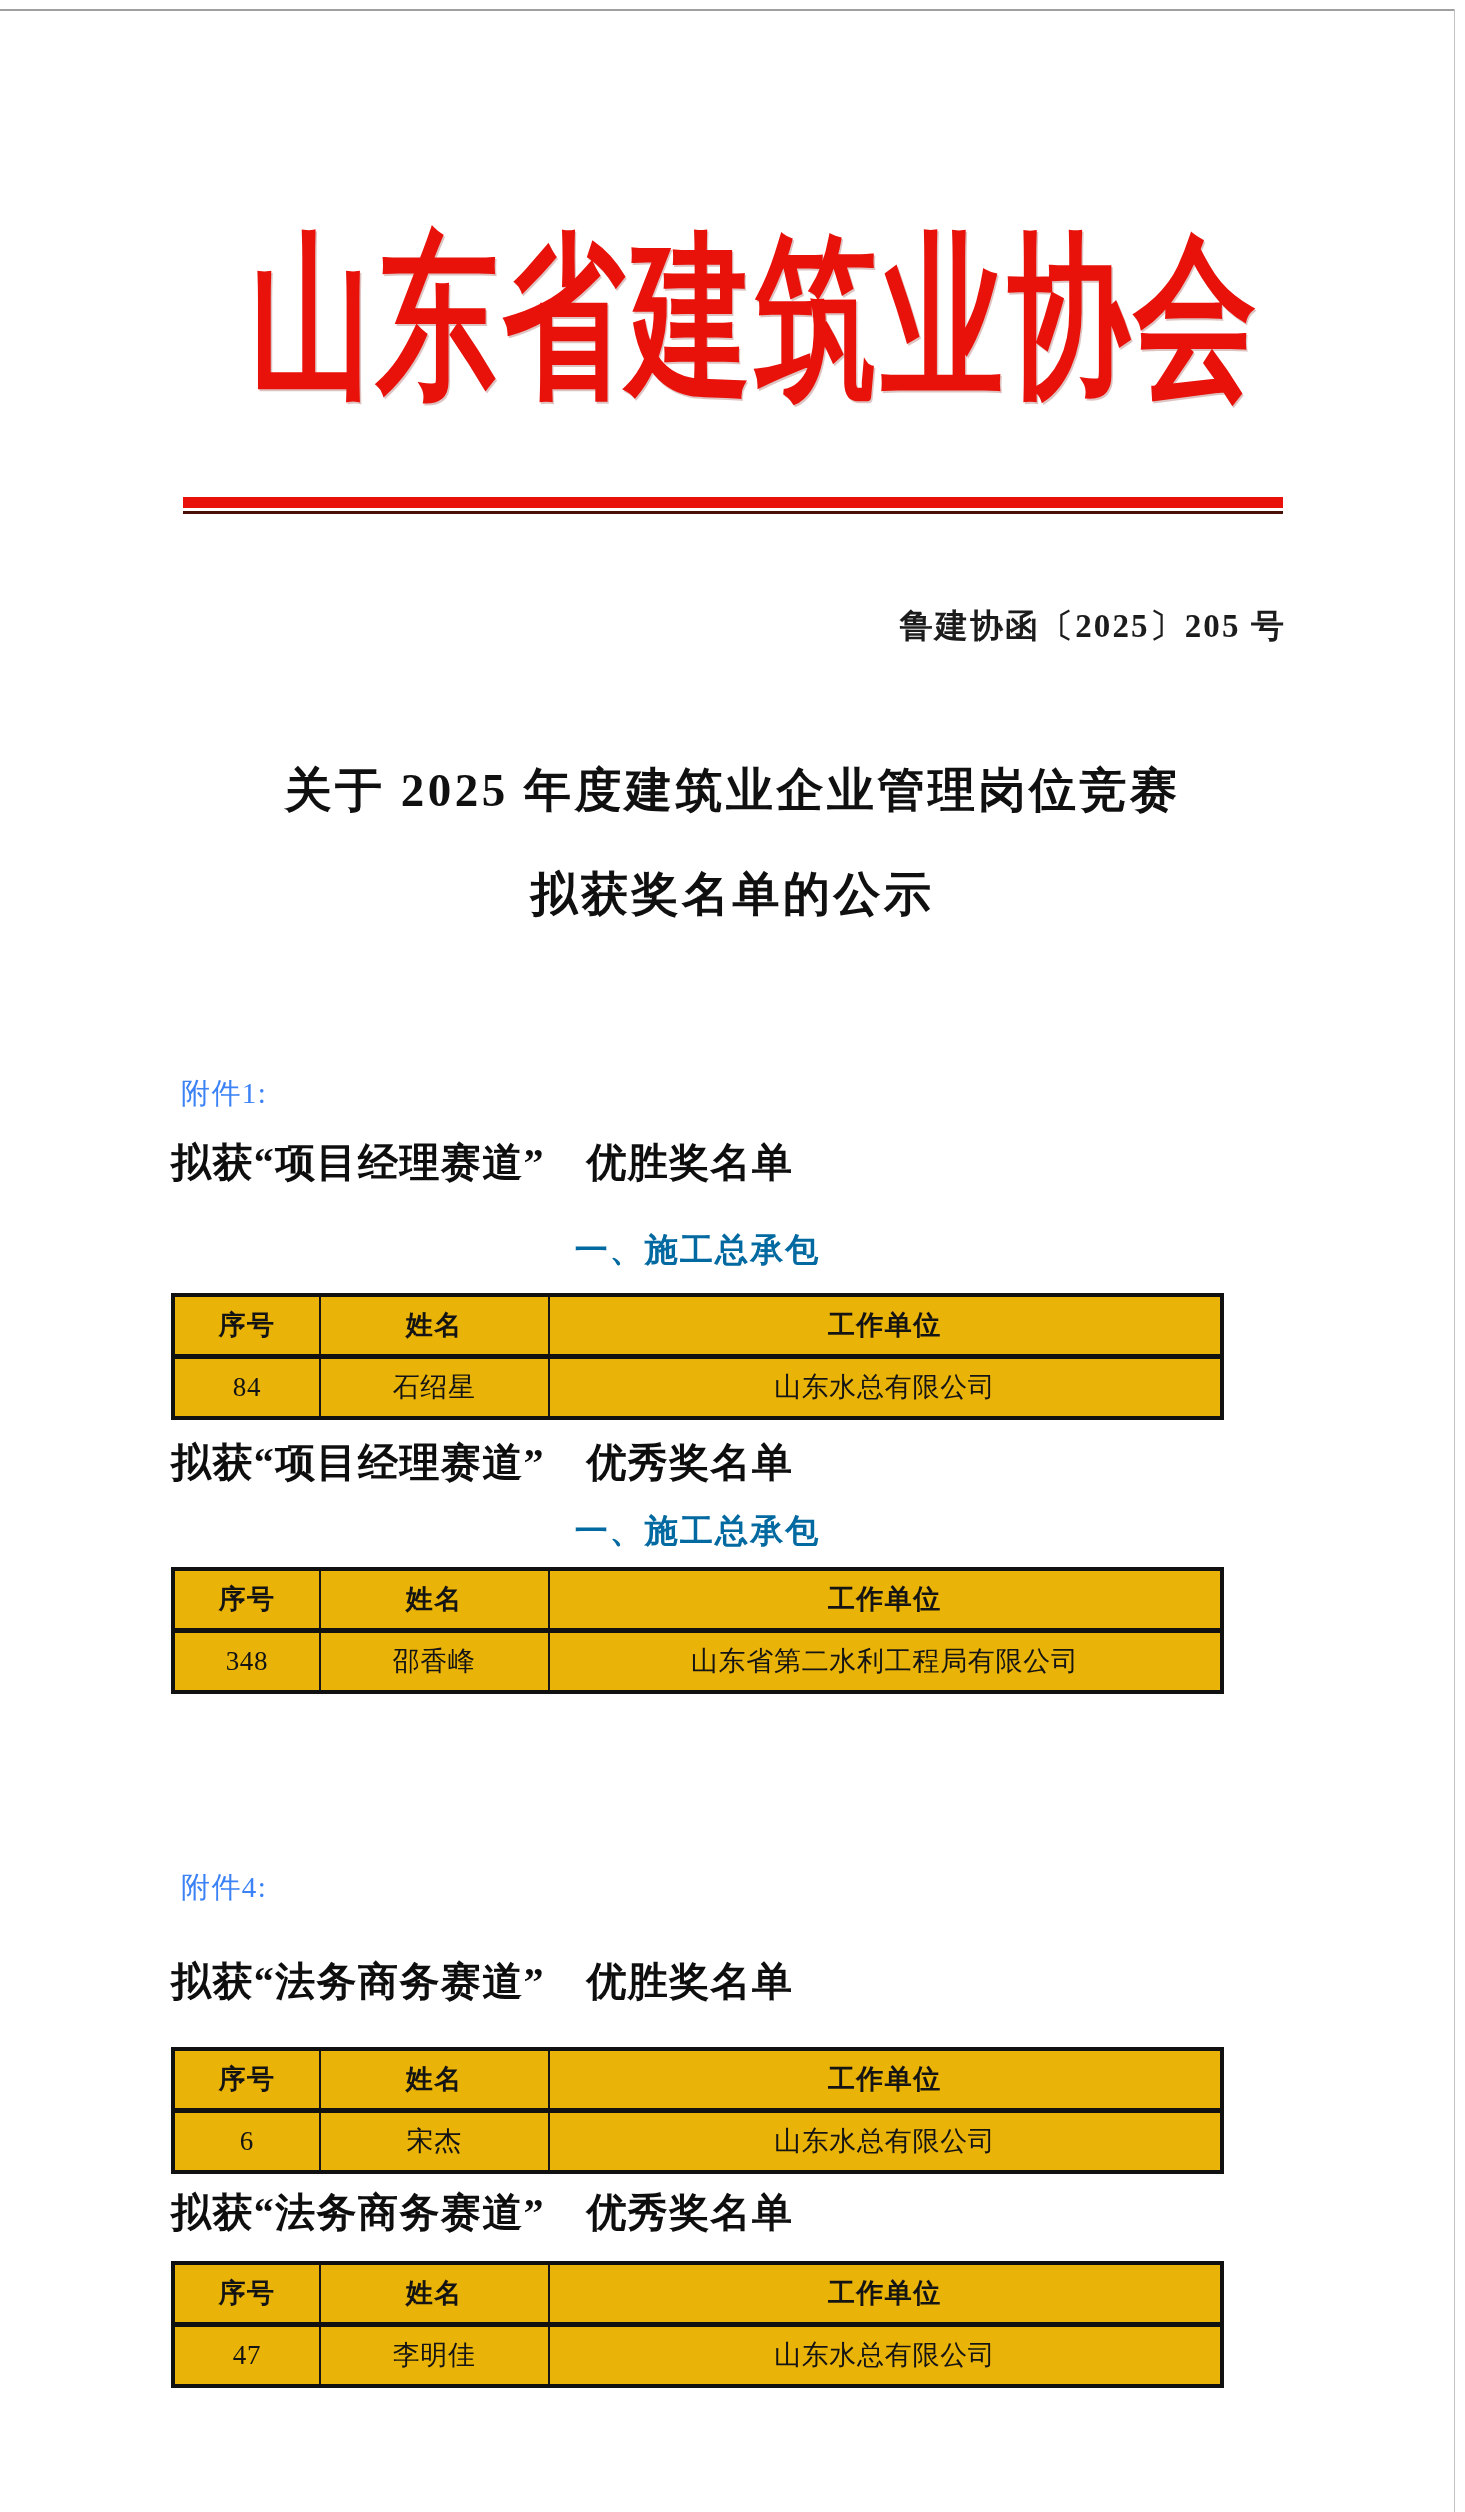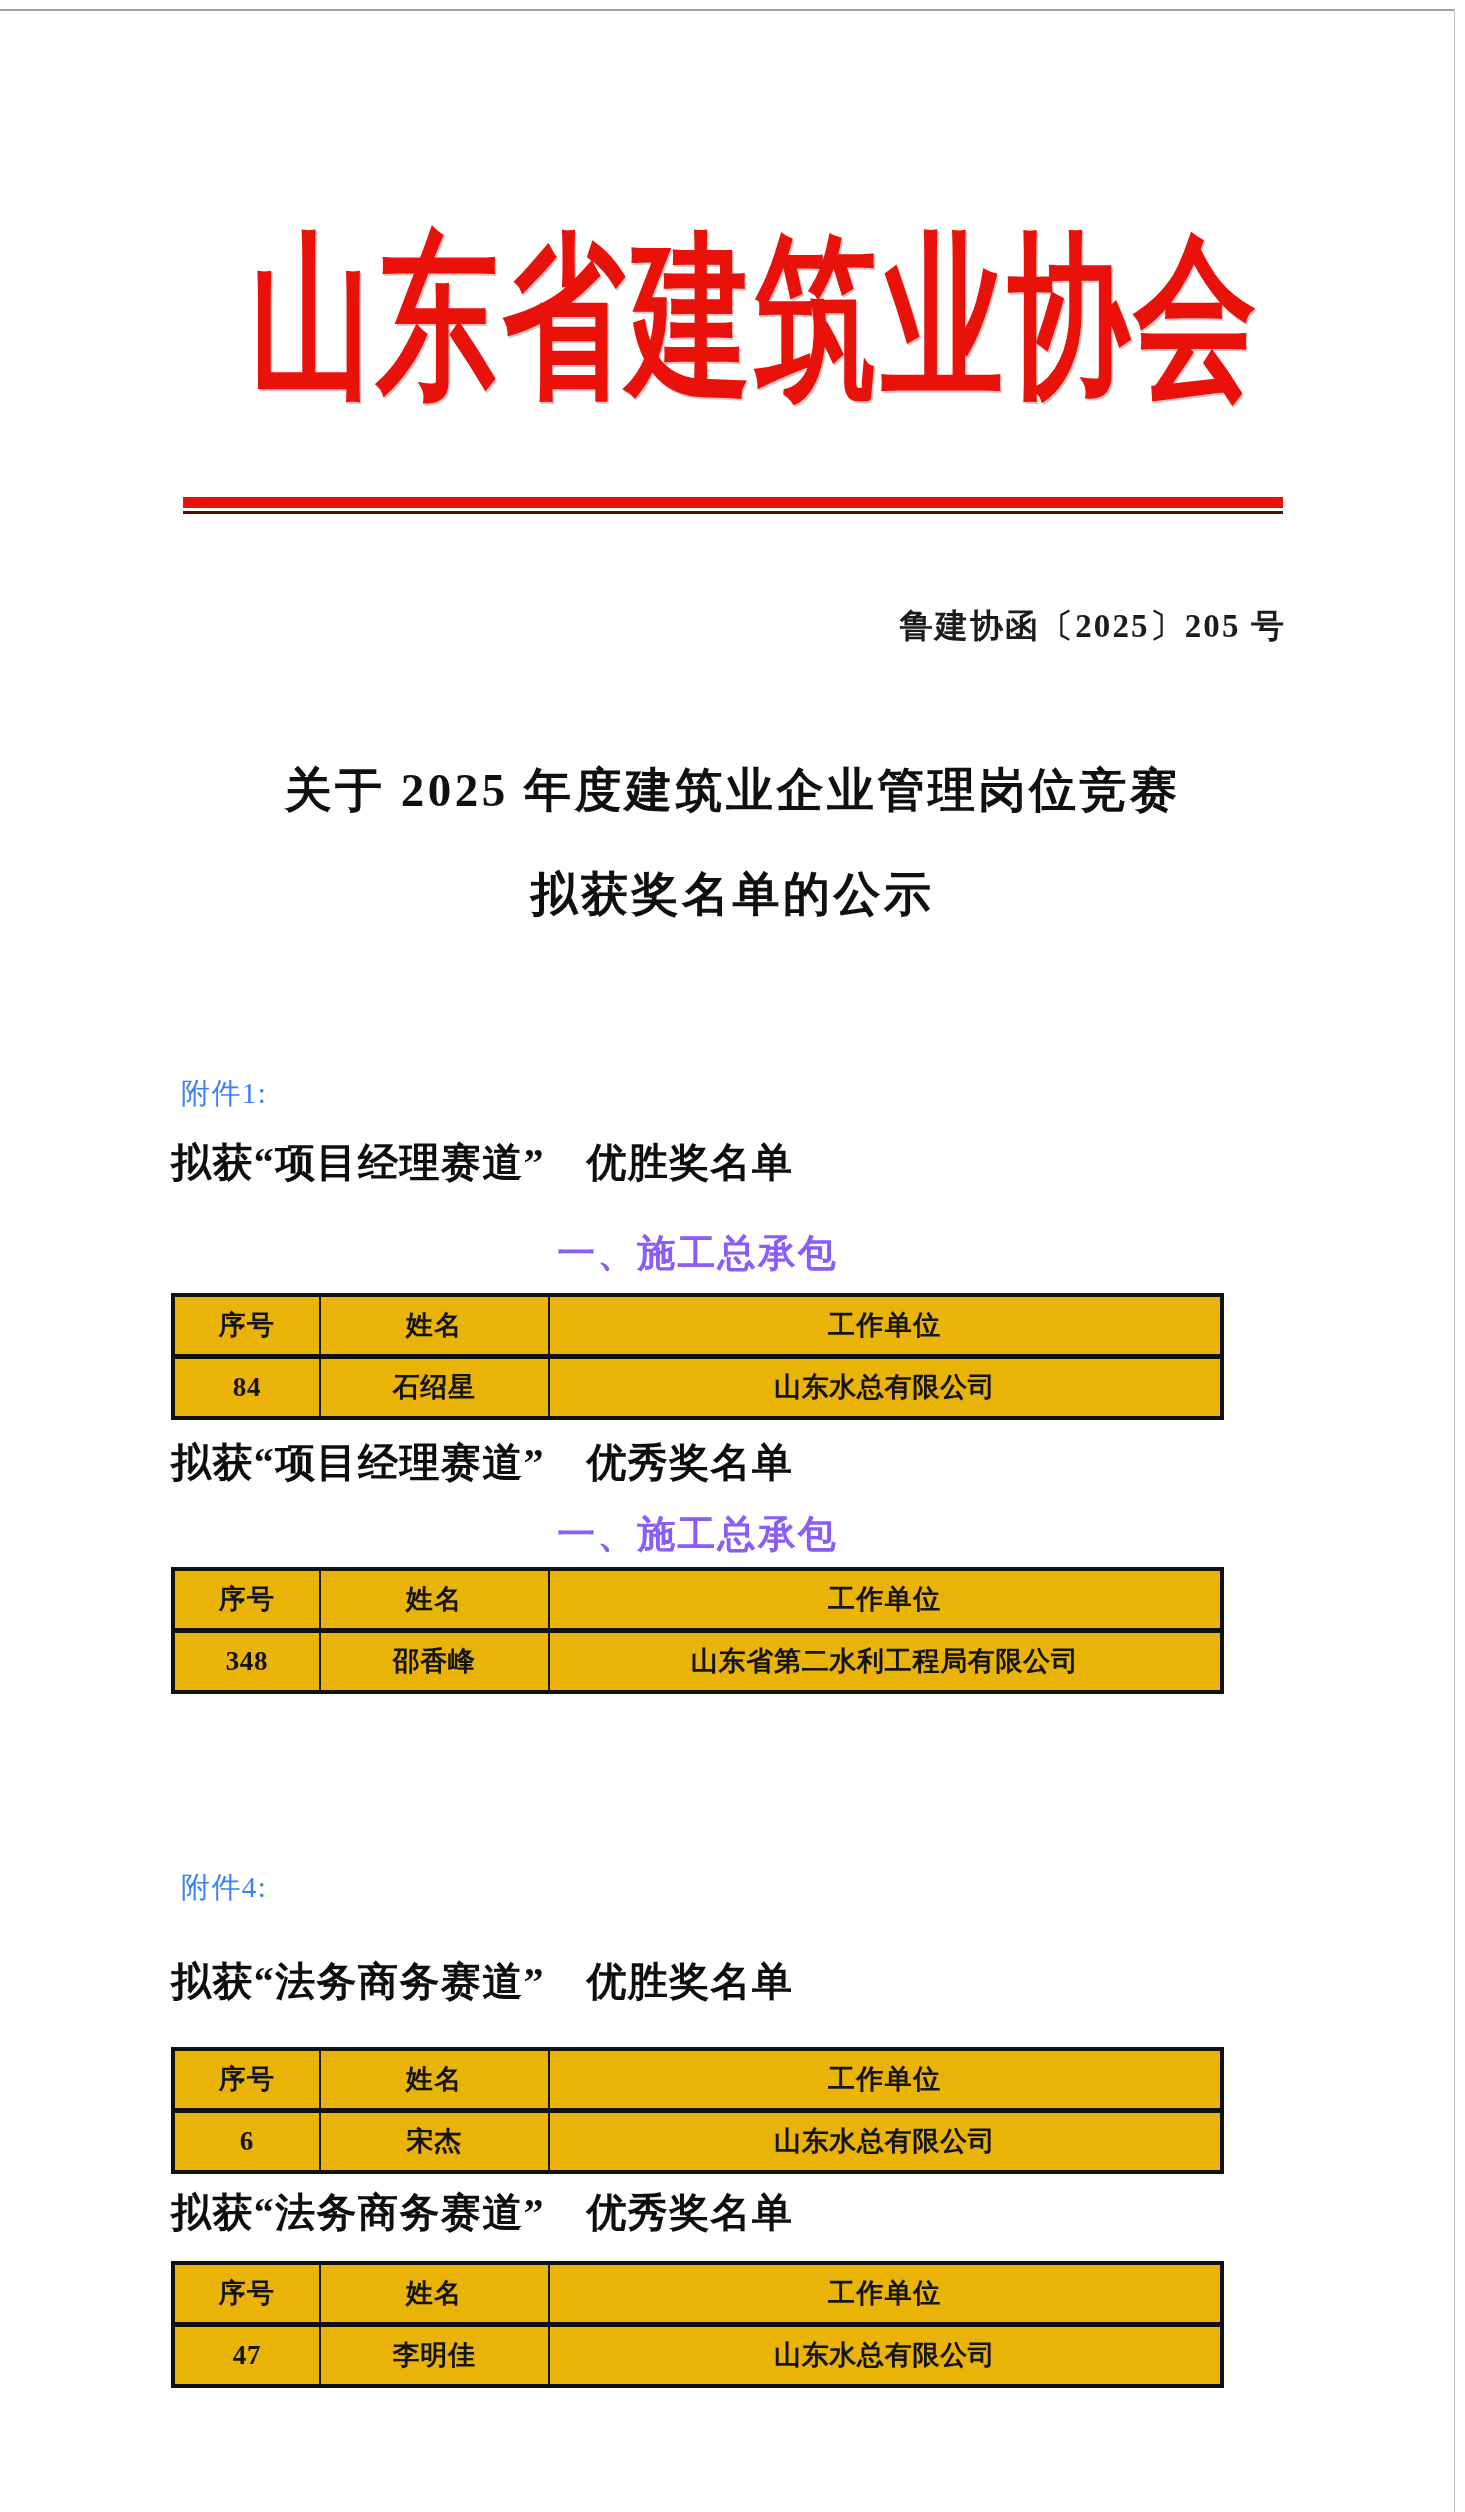--- a/index.html
+++ b/index.html
@@ -76,21 +76,21 @@
     font-size: 40px; letter-spacing: 1.4px; color: #0e0e0e;
     white-space: nowrap;
   }
   .h1 { top: 1135px; }
   .h2 { top: 1435px; }
   .h3 { top: 1954px; }
   .h4 { top: 2185px; }
 
   .section-subheading {
     text-align: center; font-weight: bold;
-    font-size: 38px; letter-spacing: 2.1px; color: #8b5cf6;
+    font-size: 33px; letter-spacing: 2.1px; color: #0369a1;
     white-space: nowrap;
     font-family: Liberation Serif, serif;
   }
   .sub1 { top: 1228px; }
   .sub2 { top: 1509px; }
 
   .t1 { top: 1293px; }
   .t2 { top: 1567px; }
   .t3 { top: 2047px; }
   .t4 { top: 2261px; }
@@ -109,21 +109,21 @@
     border: 2.1px solid #161616;
     text-align: center; vertical-align: middle;
     font-size: 27px; color: #141414;
     overflow: hidden; white-space: nowrap;
   }
   table.award th {
     height: 61px; font-weight: bold;
     border-bottom: 5px solid #111111;
     letter-spacing: 1.4px;
   }
-  table.award td { height: 62px; font-weight: bold; letter-spacing: 0.7px; }
+  table.award td { height: 62px; font-weight: normal; letter-spacing: 0.7px; }
 </style>
 </head>
 <body>
 
 <div class="scan-edge-top"></div>
 <div class="scan-edge-right"></div>
 
 <div class="org-title">
   <span class="stretch">山东省建筑业协会</span>
 </div>

